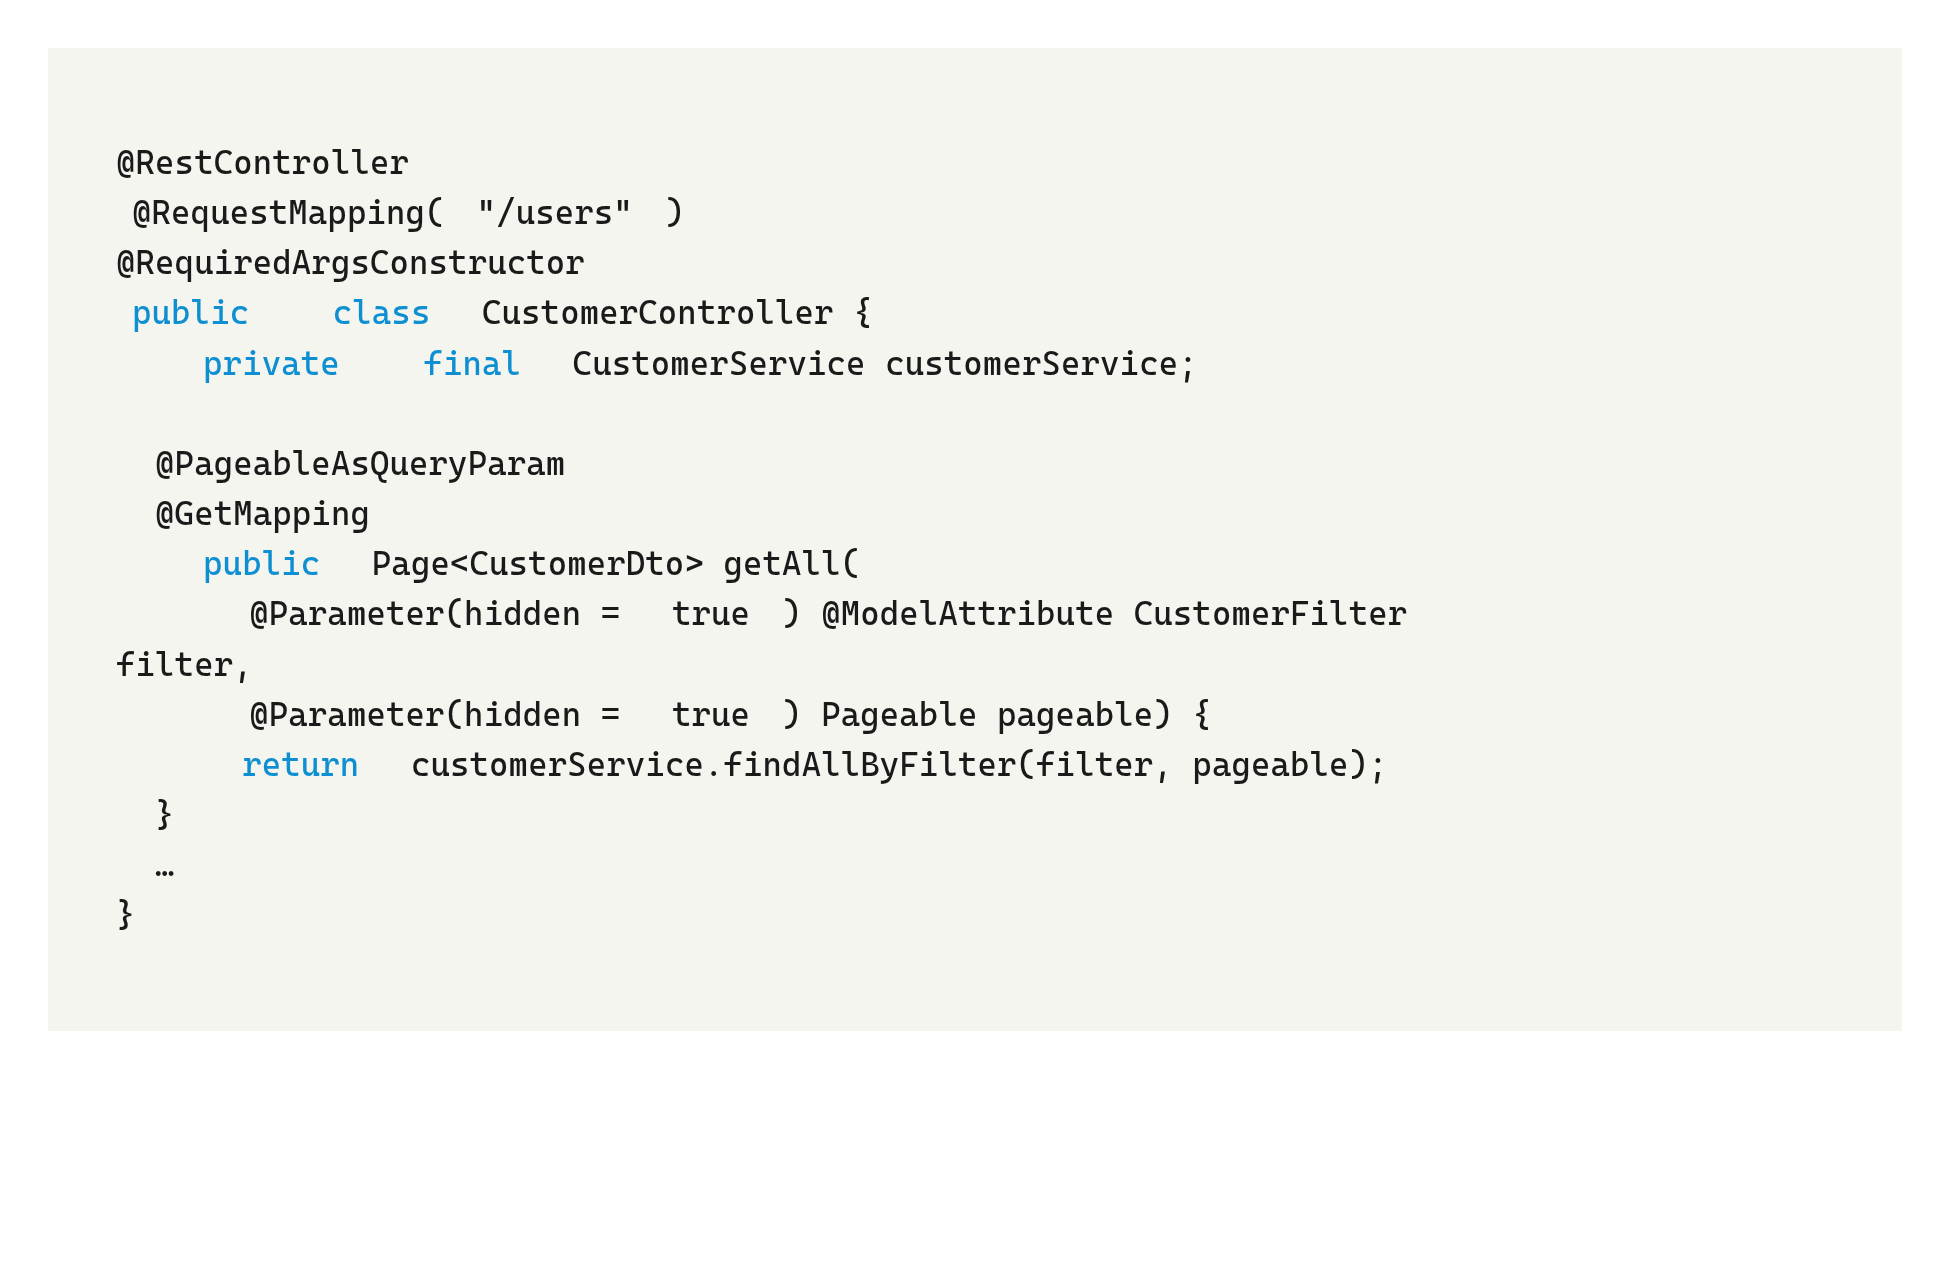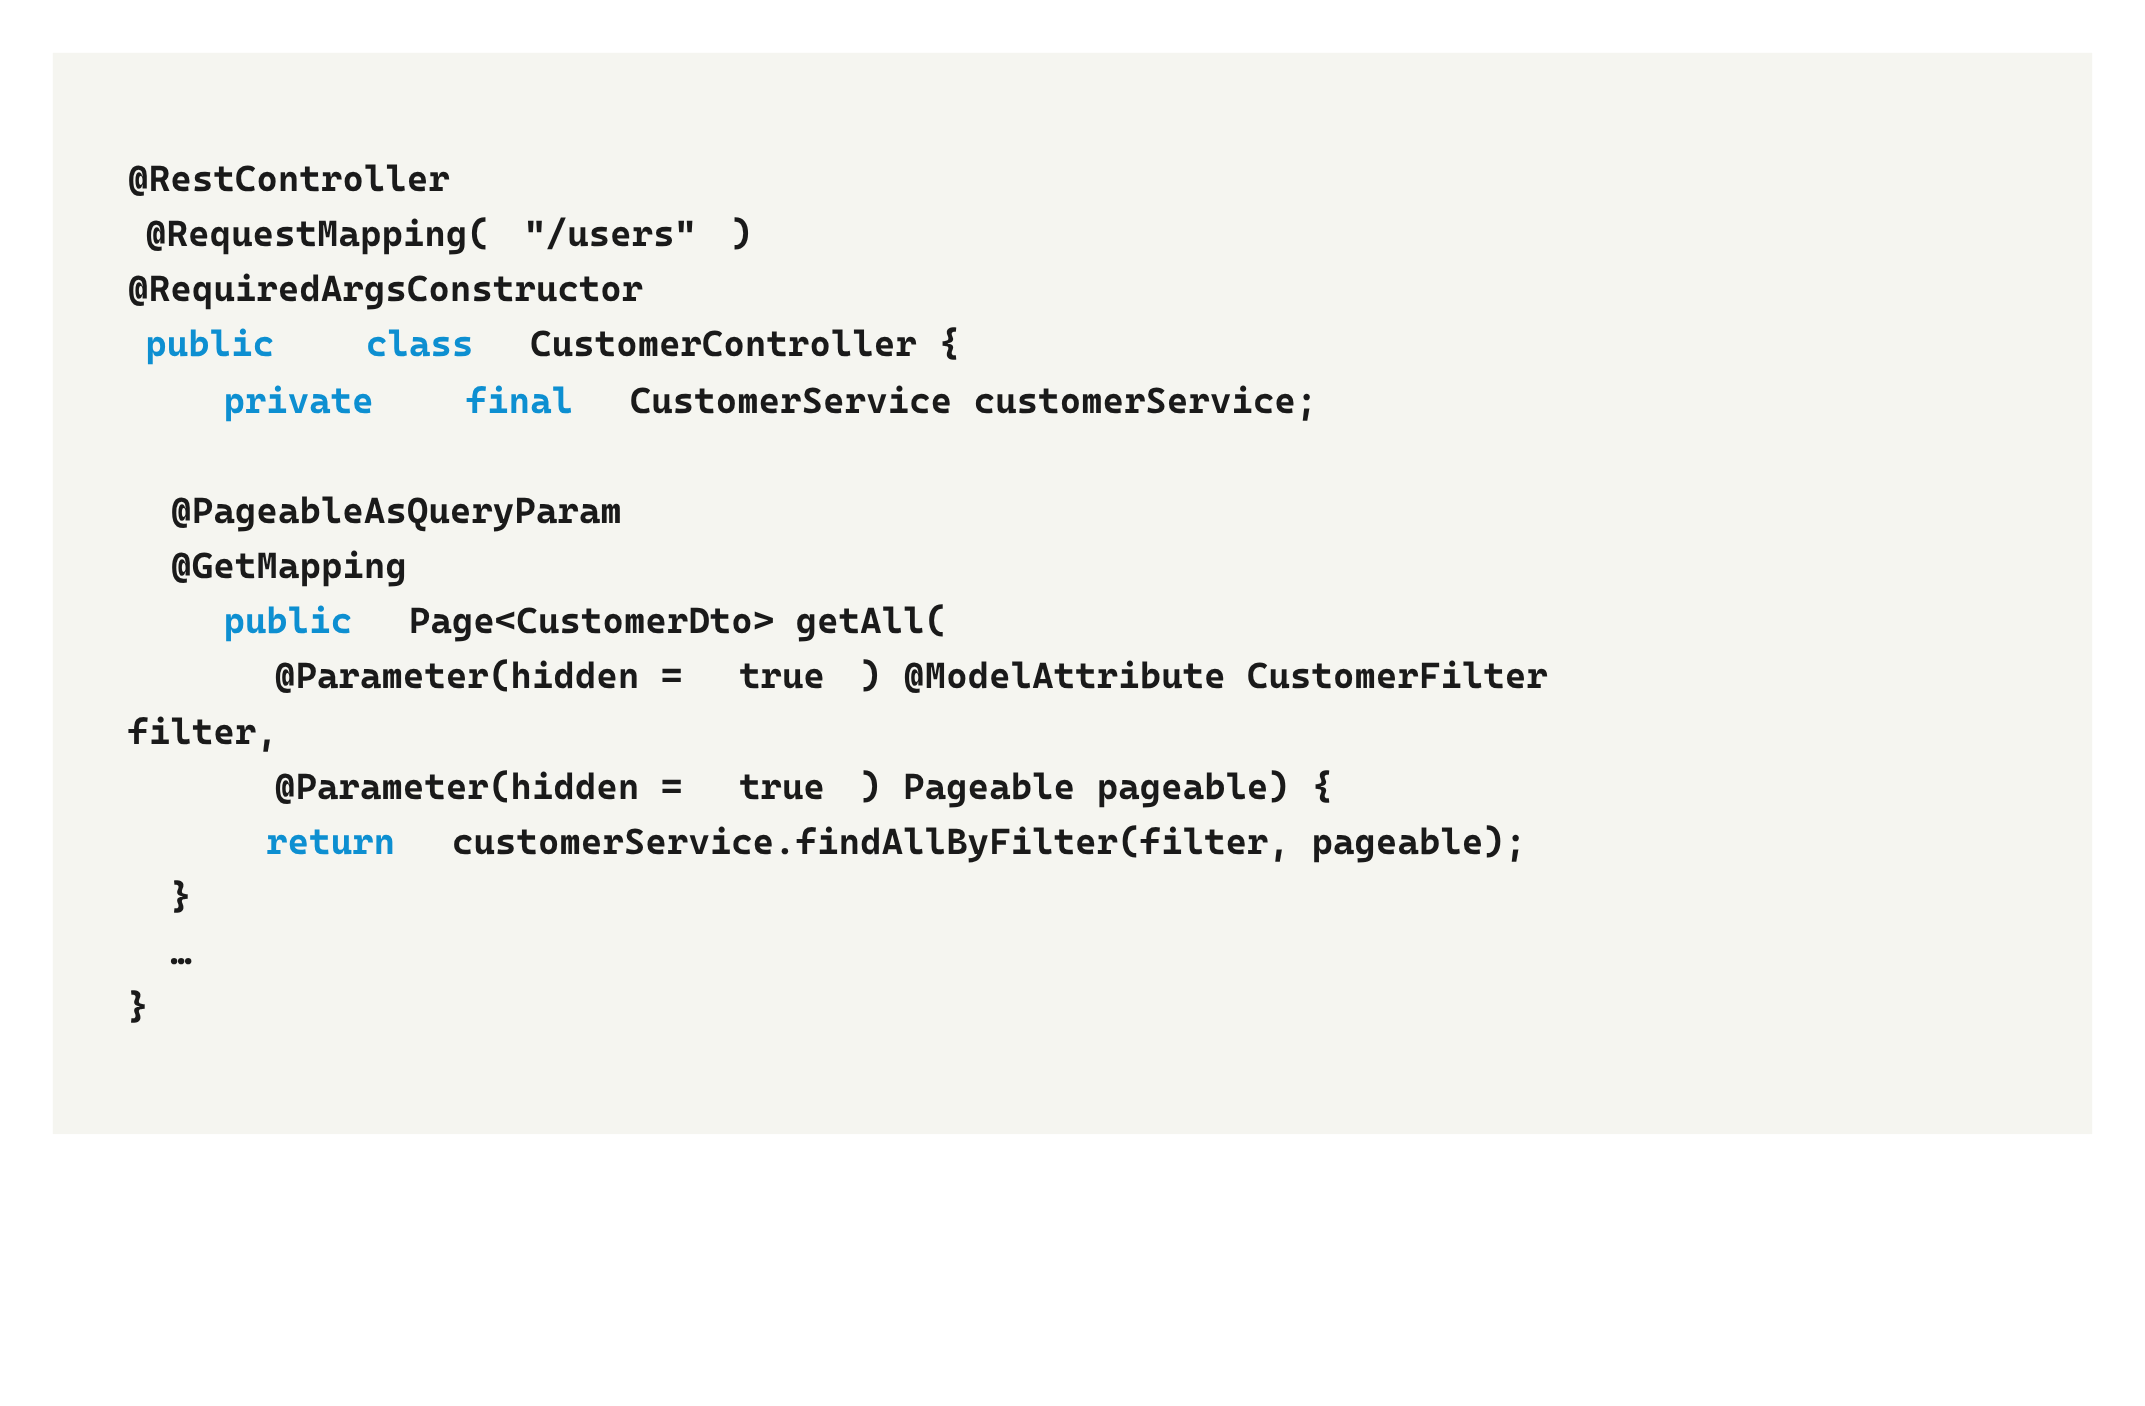--- a/index.html
+++ b/index.html
@@ -1,19 +1,18 @@
 <!DOCTYPE html>
 <html><head>
   <meta charset="utf-8">
   <style>
     * {
       margin: 16px;
       padding: 0;
       box-sizing: border-box;
-      font-weight: bold;
     }
     body {
       background: #ffffff;
       display: flex;
       justify-content: center;
       align-items: flex-start;
       min-height: 1278px;
       padding: 0;
     }
     .code-block {

